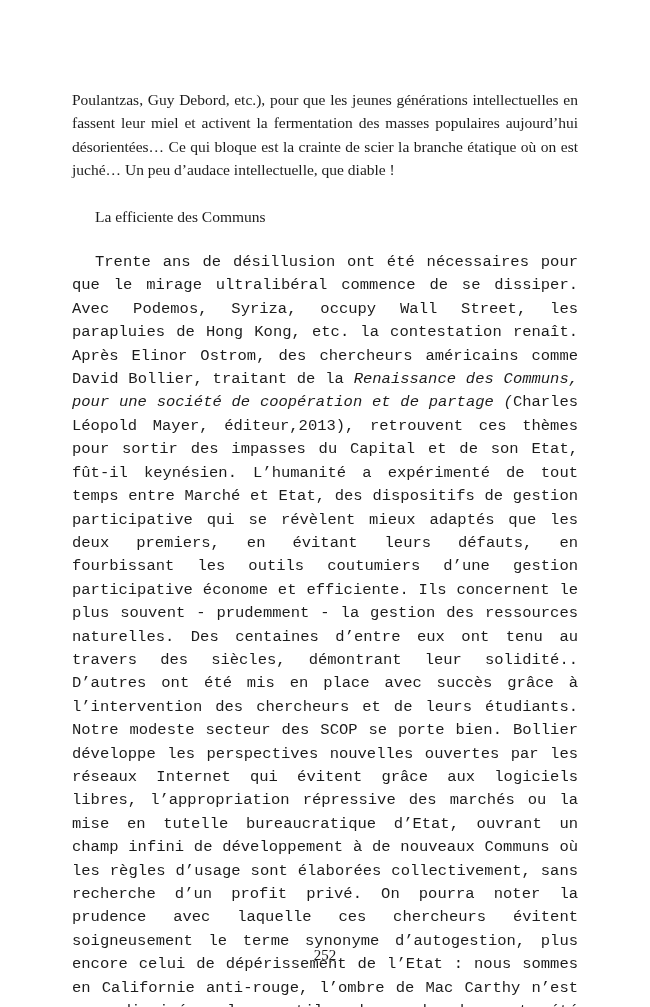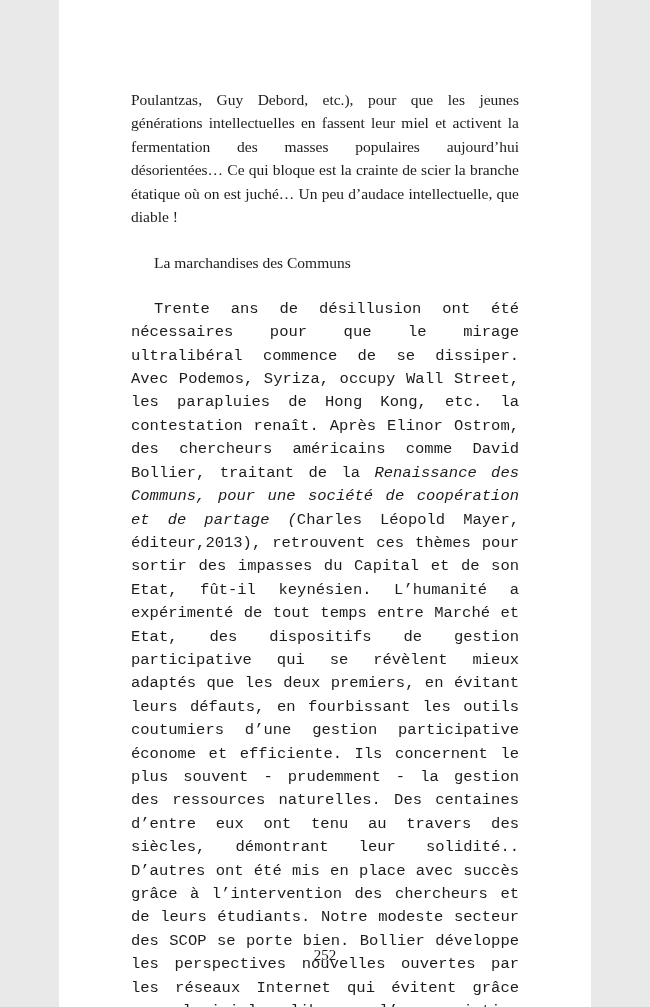--- a/index.html
+++ b/index.html
@@ -2,21 +2,21 @@
 <html lang="fr"><head>
 <meta charset="utf-8">
 <style>
   html, body {
     margin: 0;
     padding: 0;
     background: #e9e9e9;
   }
   .page {
     position: relative;
-    width: 532px;
+    width: 650px;
     height: 1007px;
     margin: 0 auto;
     background: #ffffff;
     color: #1c1c1c;
     font-family: "Liberation Serif", "DejaVu Serif", serif;
     font-size: 15.5px;
     line-height: 23.4px;
     overflow: hidden;
     box-sizing: border-box;
     padding: 88px 72px 0 72px;
@@ -49,19 +49,19 @@
     color: #1c1c1c;
   }
 </style>
 </head>
 <body>
 
 <div class="page">
 
   <p class="para">Poulantzas, Guy Debord, etc.), pour que les jeunes générations intellectuelles en fassent leur miel et activent la fermentation des masses populaires aujourd’hui désorientées… Ce qui bloque est la crainte de scier la branche étatique où on est juché… Un peu d’audace intellectuelle, que diable !</p>
 
-  <p class="heading">La marchandises des Communs</p>
+  <p class="heading">La efficiente des Communs</p>
 
   <p class="para indent"><span>Trente ans de désillusion ont été nécessaires pour que le mirage ultralibéral commence de se dissiper. Avec Podemos, Syriza, occupy Wall Street, les parapluies de Hong Kong, etc. la contestation renaît. Après Elinor Ostrom, des chercheurs américains comme David Bollier, traitant de la </span><em>Renaissance des Communs, pour une société de coopération et de partage (</em><span>Charles Léopold Mayer, éditeur,2013), retrouvent ces thèmes pour sortir des impasses du Capital et de son Etat, fût-il keynésien. L’humanité a expérimenté de tout temps entre Marché et Etat, des dispositifs de gestion participative qui se révèlent mieux adaptés que les deux premiers, en évitant leurs défauts, en fourbissant les outils coutumiers d’une gestion participative économe et efficiente. Ils concernent le plus souvent - prudemment - la gestion des ressources naturelles. Des centaines d’entre eux ont tenu au travers des siècles, démontrant leur solidité.. D’autres ont été mis en place avec succès grâce à l’intervention des chercheurs et de leurs étudiants. Notre modeste secteur des SCOP se porte bien. Bollier développe les perspectives nouvelles ouvertes par les réseaux Internet qui évitent grâce aux logiciels libres, l’appropriation répressive des marchés ou la mise en tutelle bureaucratique d’Etat, ouvrant un champ infini de développement à de nouveaux Communs où les règles d’usage sont élaborées collectivement, sans recherche d’un profit privé. On pourra noter la prudence avec laquelle ces chercheurs évitent soigneusement le terme synonyme d’autogestion, plus encore celui de dépérissement de l’Etat : nous sommes en Californie anti-rouge, l’ombre de Mac Carthy n’est pas dissipée, les outils de recherche ont été astucieusement ceux de l’économie classique piégée par ses propres pièges (théorie de jeux, etc.). Avec les Fab Labs, certains en viennent à prédire la disparition spontanée prochaine du capitalisme, remplacé partout par des constructeurs individuels en trois D, à partir de logiciels échangés sur Internet de toutes les marchandises ainsi autoproduites !! C’est peut-être</span></p>
 
   <div class="page-number">252</div>
 
 </div>
 
 </body></html>

